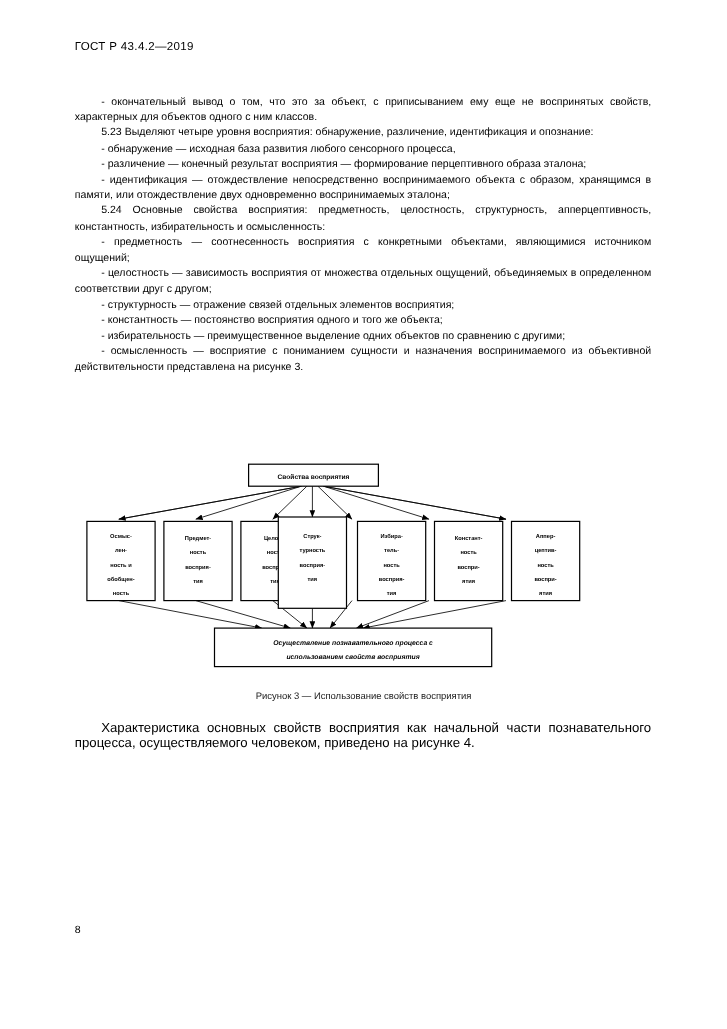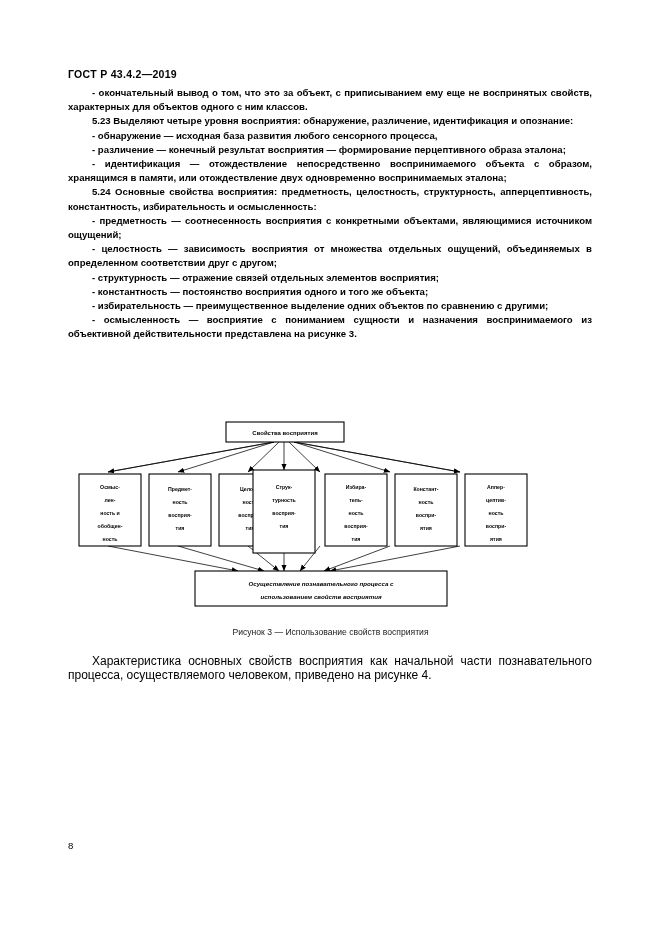--- a/index.html
+++ b/index.html
@@ -13,40 +13,39 @@
   }
   .page {
     position: relative;
     width: 661px;
     height: 935px;
     background: #ffffff;
     overflow: hidden;
   }
   .page-header {
     position: absolute;
-    top: 68px;
+    top: 36px;
     left: 68px;
     font-size: 10.5px;
-    font-weight: bold;
+    font-weight: normal;
     letter-spacing: 0.3px;
     text-align: right;
   }
   .body-text {
     position: absolute;
     top: 86px;
     left: 68px;
     width: 524px;
     font-size: 9.6px;
     line-height: 14.2px;
     text-align: justify;
     text-justify: inter-word;
   }
   .body-text p {
     margin: 0;
-    font-weight: bold;
   }
   .p-indent {
     text-indent: 24px;
   }
   .p-dash {
     text-indent: 24px;
   }
   
   .figure {
     position: absolute;

